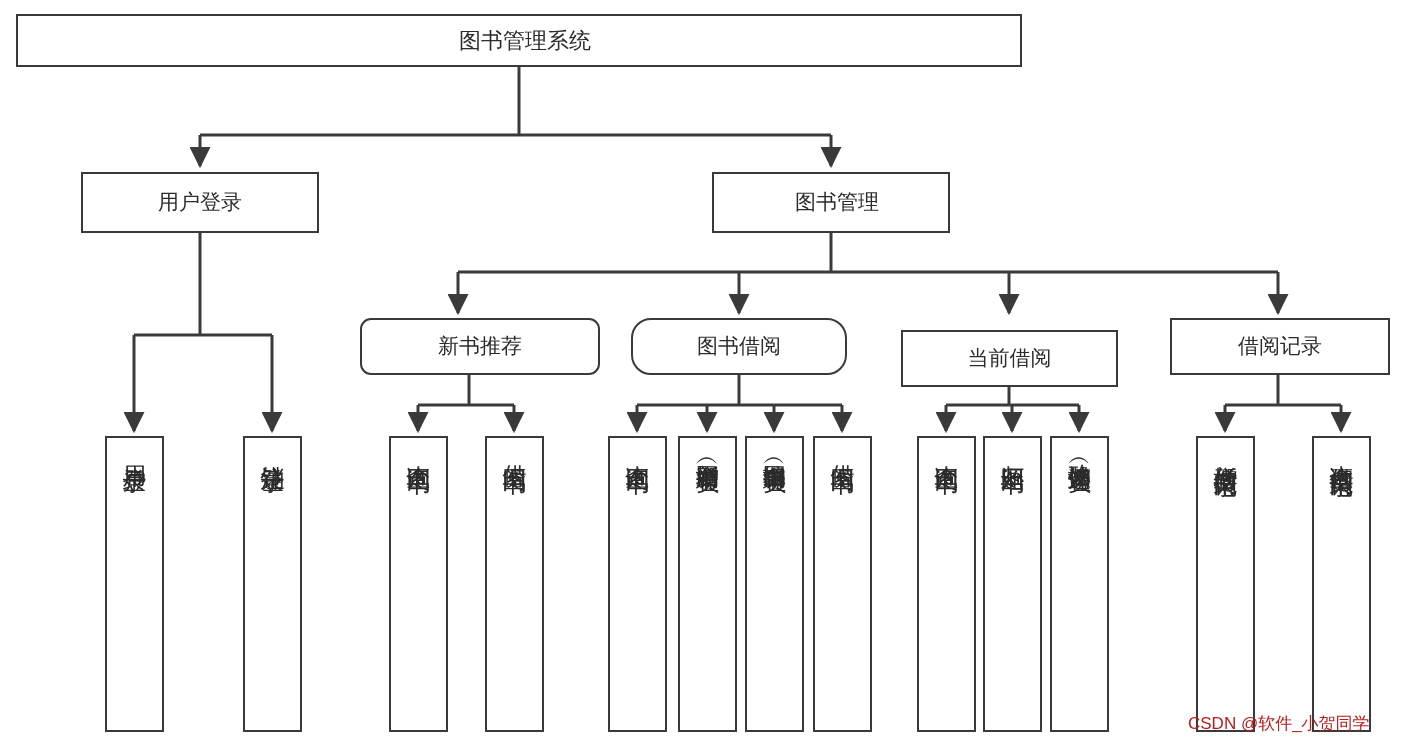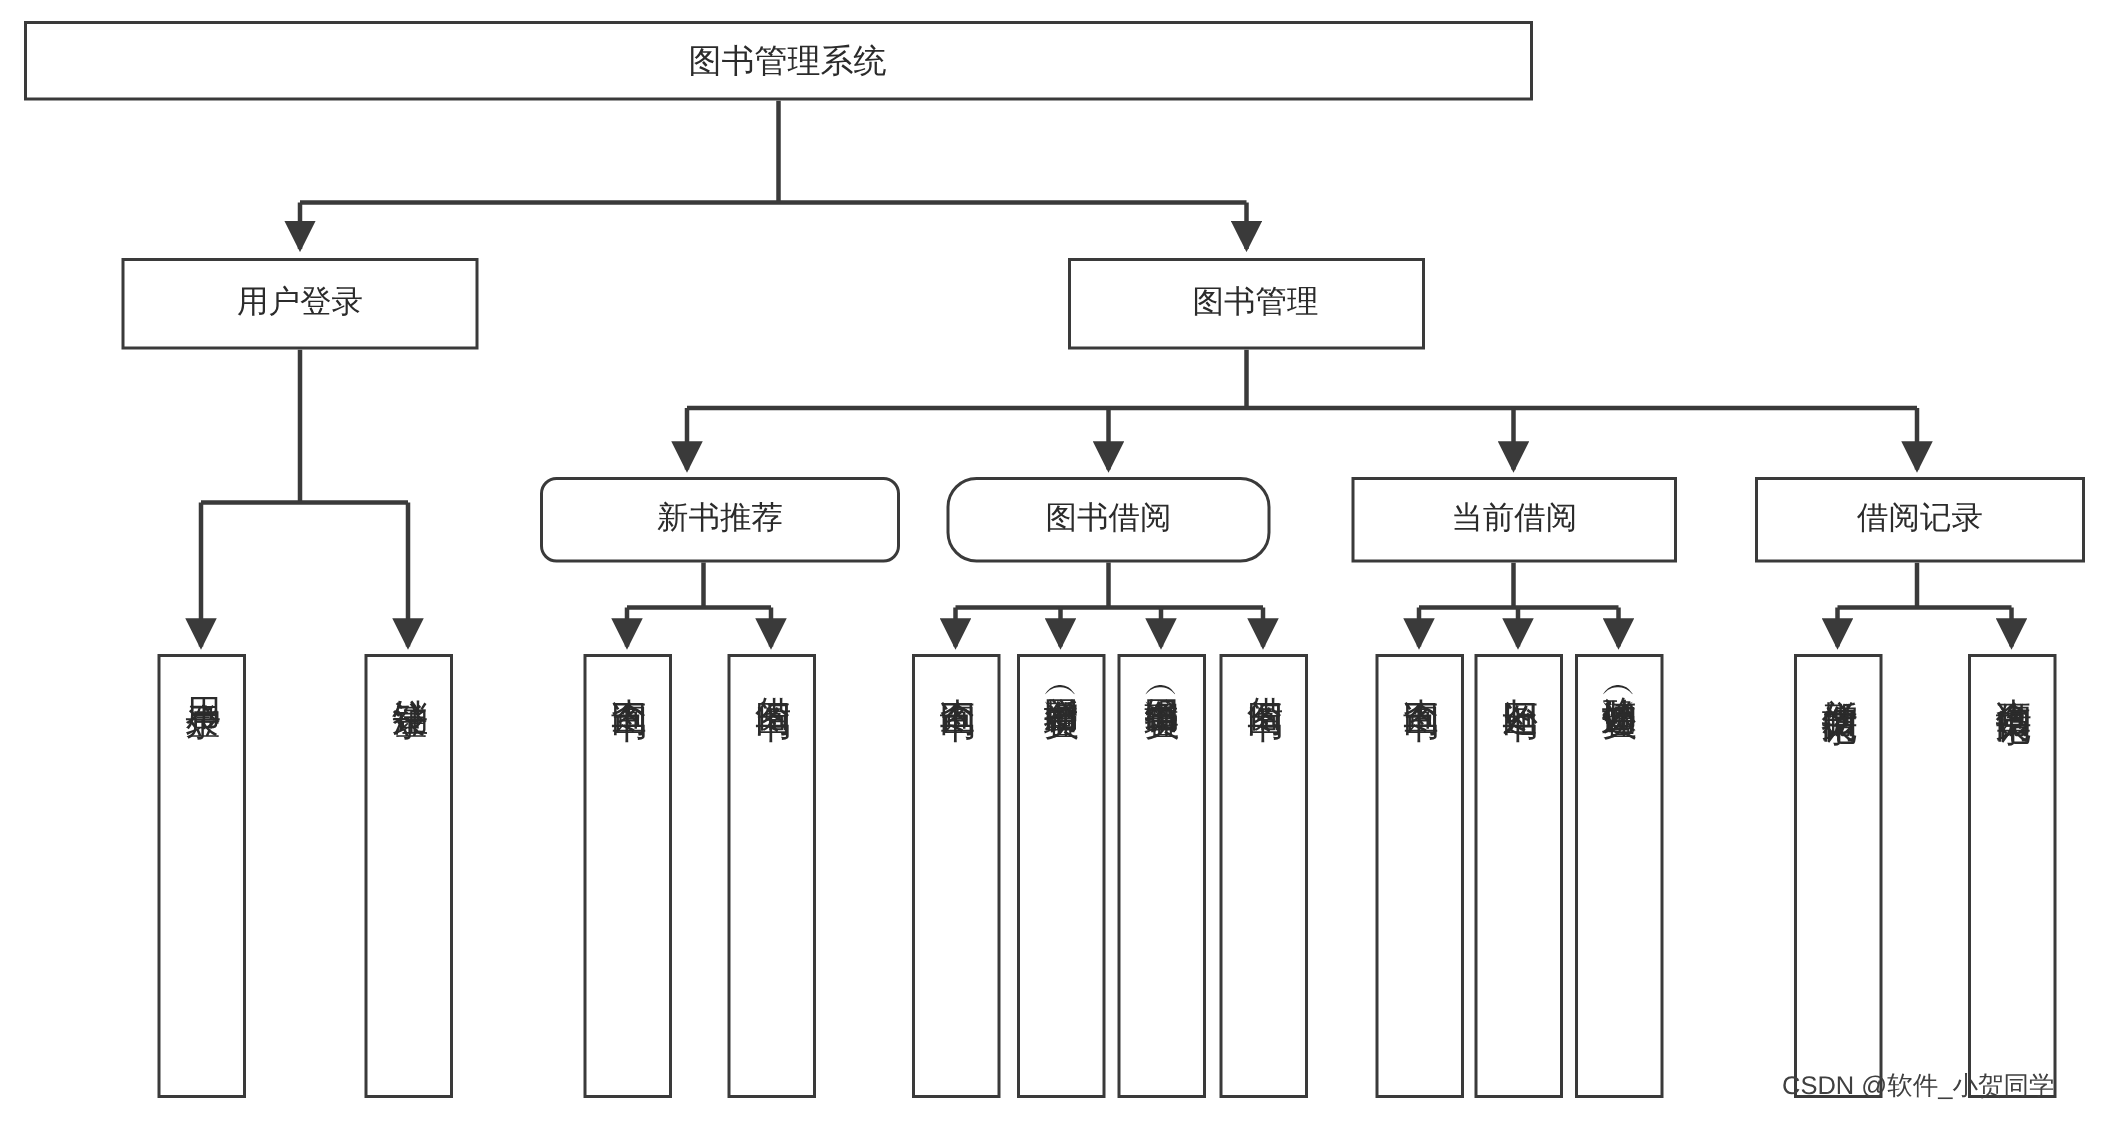--- a/index.html
+++ b/index.html
@@ -63,21 +63,21 @@
   }
   .node.vert.tall-text .node-label {
     font-size: 23px;
     letter-spacing: 1px;
   }
   .watermark {
     position: absolute;
     left: 1188px;
     top: 712px;
     font-size: 17px;
-    color: #404040;
+    color: #b91c1c;
     white-space: nowrap;
     z-index: 3;
   }
 </style>
 </head>
 <body>
 
 <div id="canvas">
 
   <svg id="edges" viewBox="0 0 1405 747" preserveAspectRatio="none">
@@ -140,21 +140,21 @@
   <div class="node horiz" style="left:712px; top:172px; width:238px; height:61px;padding-left:12px;">
     <span class="node-label">图书管理</span>
   </div>
 
   <div class="node horiz" style="left:360px; top:318px; width:240px; height:57px;border-radius:11px;">
     <span class="node-label">新书推荐</span>
   </div>
   <div class="node horiz" style="left:631px; top:318px; width:216px; height:57px;border-radius:20px;">
     <span class="node-label">图书借阅</span>
   </div>
-  <div class="node horiz" style="left:901px; top:318px; width:217px; height:57px;">
+  <div class="node horiz" style="left:901px; top:330px; width:217px; height:57px;">
     <span class="node-label">当前借阅</span>
   </div>
   <div class="node horiz" style="left:1170px; top:318px; width:220px; height:57px;">
     <span class="node-label">借阅记录</span>
   </div>
 
   <div class="node vert" style="left:105px; top:436px; width:59px; height:296px;">
     <span class="node-label">用户登录</span>
   </div>
   <div class="node vert" style="left:243px; top:436px; width:59px; height:296px;">

